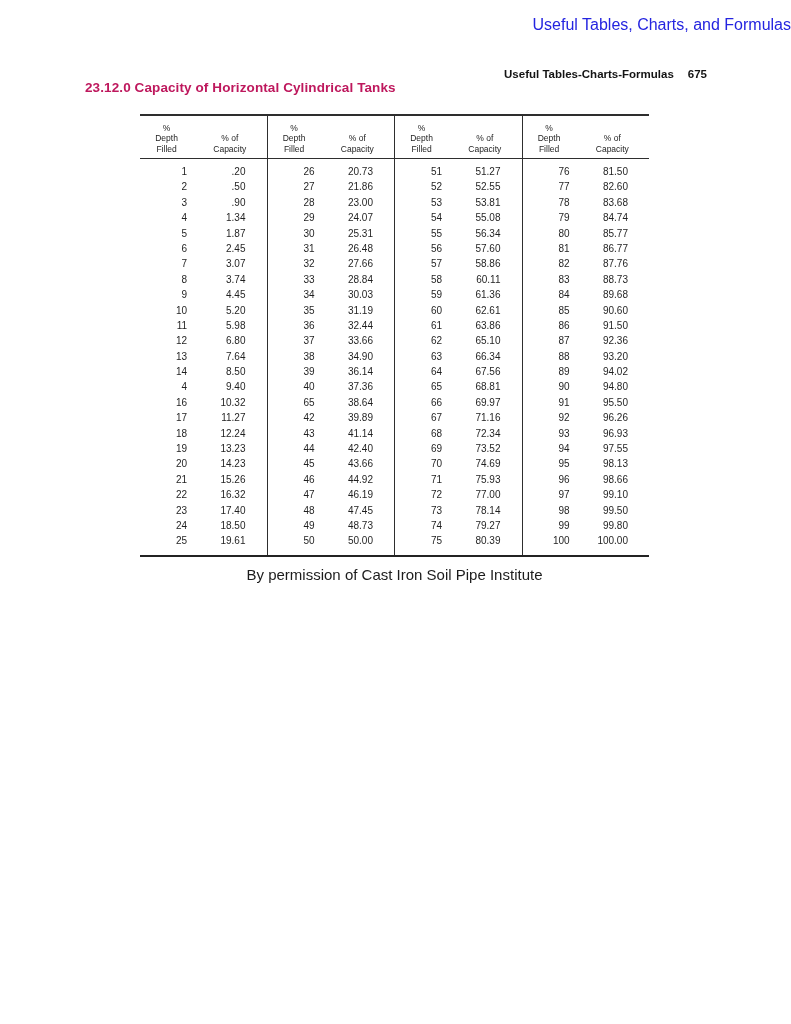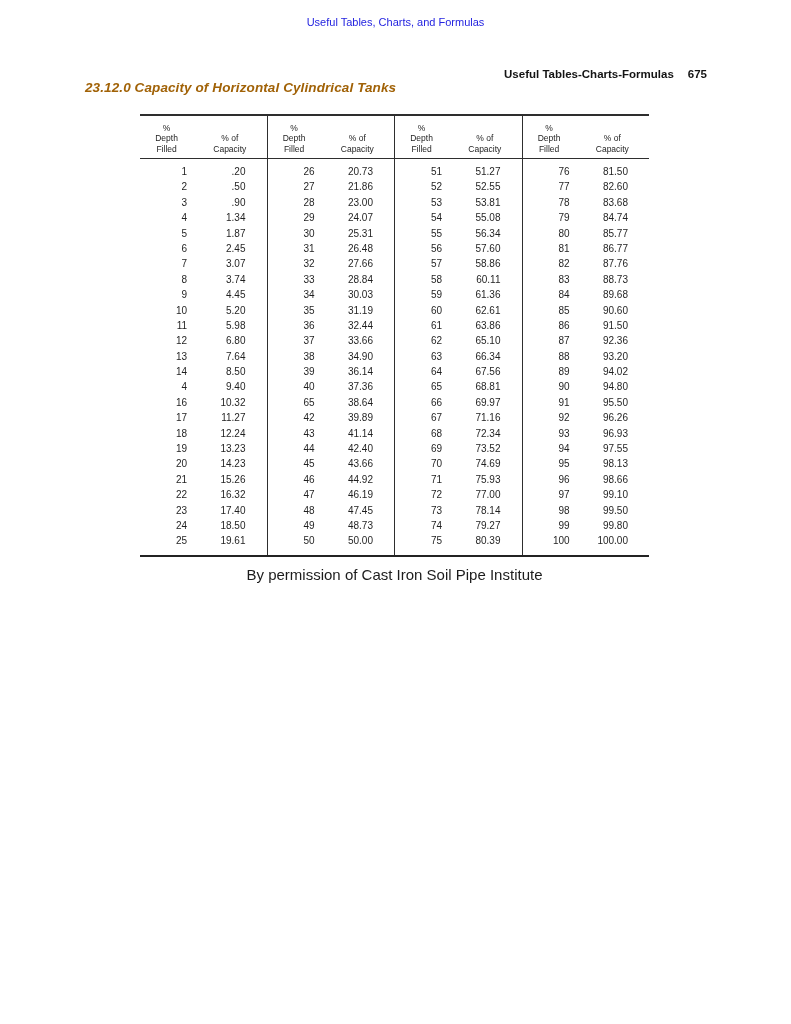--- a/index.html
+++ b/index.html
@@ -10,35 +10,34 @@
   html,body{margin:0;padding:0;background:#ffffff;}
   body{
     width:791px;height:1024px;
     font-family:"Liberation Sans", sans-serif;
     color:var(--ink);
   }
   .page{position:relative;width:791px;height:1024px;background:#ffffff;overflow:hidden;}
 
   .running-head{
     position:absolute;top:16px;left:0;width:100%;
-    text-align:center;font-size:11px;color:var(--link-blue);
+    text-align:right;font-size:16px;color:var(--link-blue);
     cursor:pointer;
   }
   .page-header{
     position:absolute;top:40px;right:84px;
     font-size:11.5px;font-weight:bold;color:#141414;
     display:flex;align-items:baseline;
   }
   .page-header .pgnum{margin-left:14px;margin-top:28px;}
 
   .section-heading{
     position:absolute;top:80px;left:85px;margin:0;
-    font-size:13.5px;font-weight:bold;color:#a16207;
+    font-size:13.5px;font-weight:bold;color:#be185d;
     letter-spacing:0.1px;
-    font-style:italic;
   }
 
   .cap-table{
     position:absolute;left:140px;top:114px;width:509px;
     border-top:2px solid var(--rule);
     border-bottom:2.5px solid #232323;
     display:flex;
     background:#ffffff;
   }
   .group{flex:1 1 0;min-width:0;}

